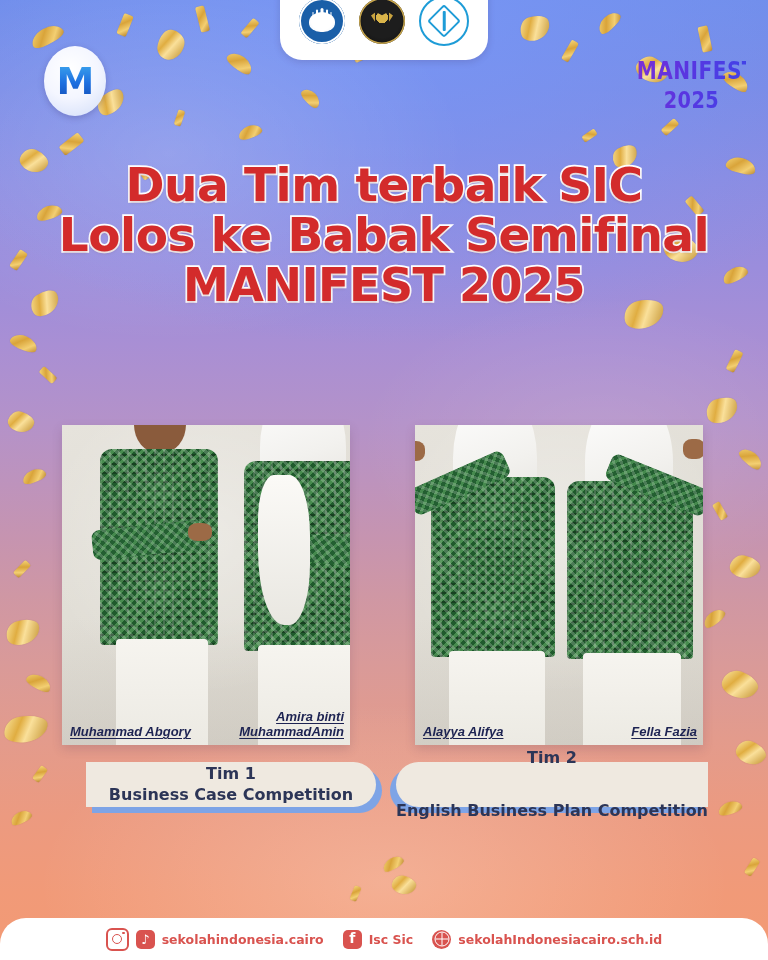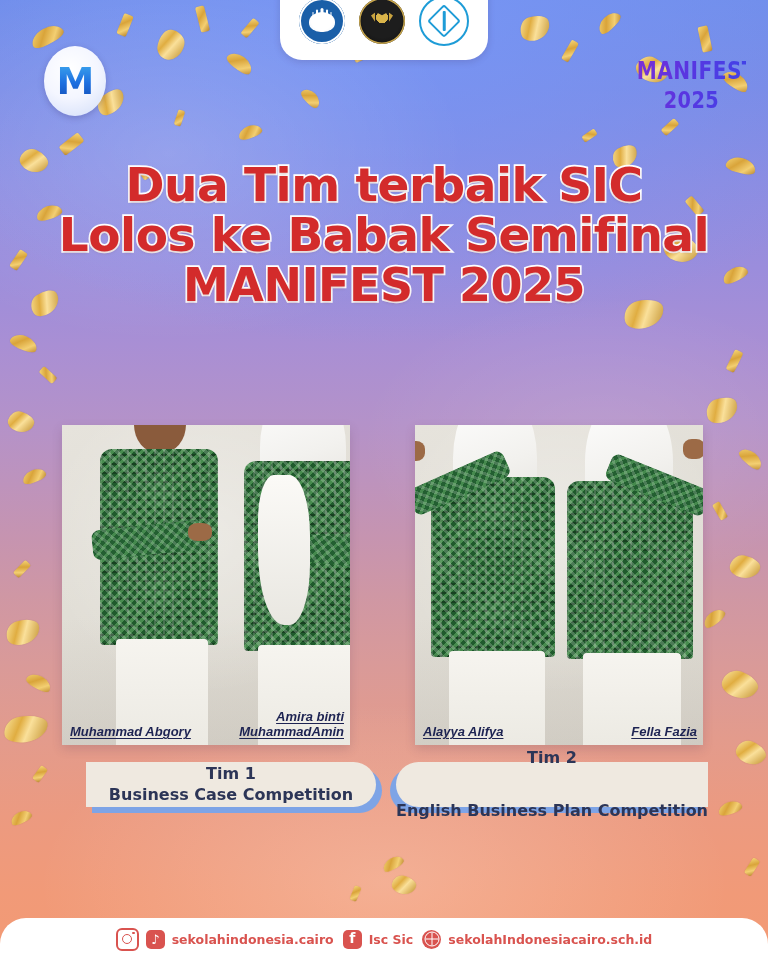--- a/index.html
+++ b/index.html
@@ -204,21 +204,21 @@
   }
   .team-wrap.left .team-card{border-radius:0 30px 30px 0;}
   .team-wrap.right .team-card{border-radius:30px 0 0 30px;gap:32px;}
   .team-num{font-family:"DejaVu Sans",sans-serif;font-weight:700;font-size:16px;line-height:1.35;}
   .team-comp{font-family:"DejaVu Sans",sans-serif;font-weight:700;font-size:16px;line-height:1.3;}
 
   
   .footer{
     position:absolute;left:0;right:0;bottom:0;height:42px;
     background:#ffffff;border-radius:26px 26px 0 0;
-    display:flex;align-items:center;justify-content:center;gap:9px;
+    display:flex;align-items:center;justify-content:center;gap:19px;
   }
   .fgroup{display:flex;align-items:center;gap:7px;}
   .ficon{
     width:19px;height:19px;border-radius:5px;flex:0 0 auto;position:relative;
     background:#d9534f;display:inline-block;
   }
   .ficon.ig{background:transparent;border:2px solid #d9534f;border-radius:6px;}
   .ficon.ig::after{content:"";position:absolute;left:50%;top:50%;transform:translate(-50%,-50%);
     width:8px;height:8px;border:1.7px solid #d9534f;border-radius:50%;}
   .ficon.ig::before{content:"";position:absolute;right:2px;top:2px;width:2.2px;height:2.2px;

